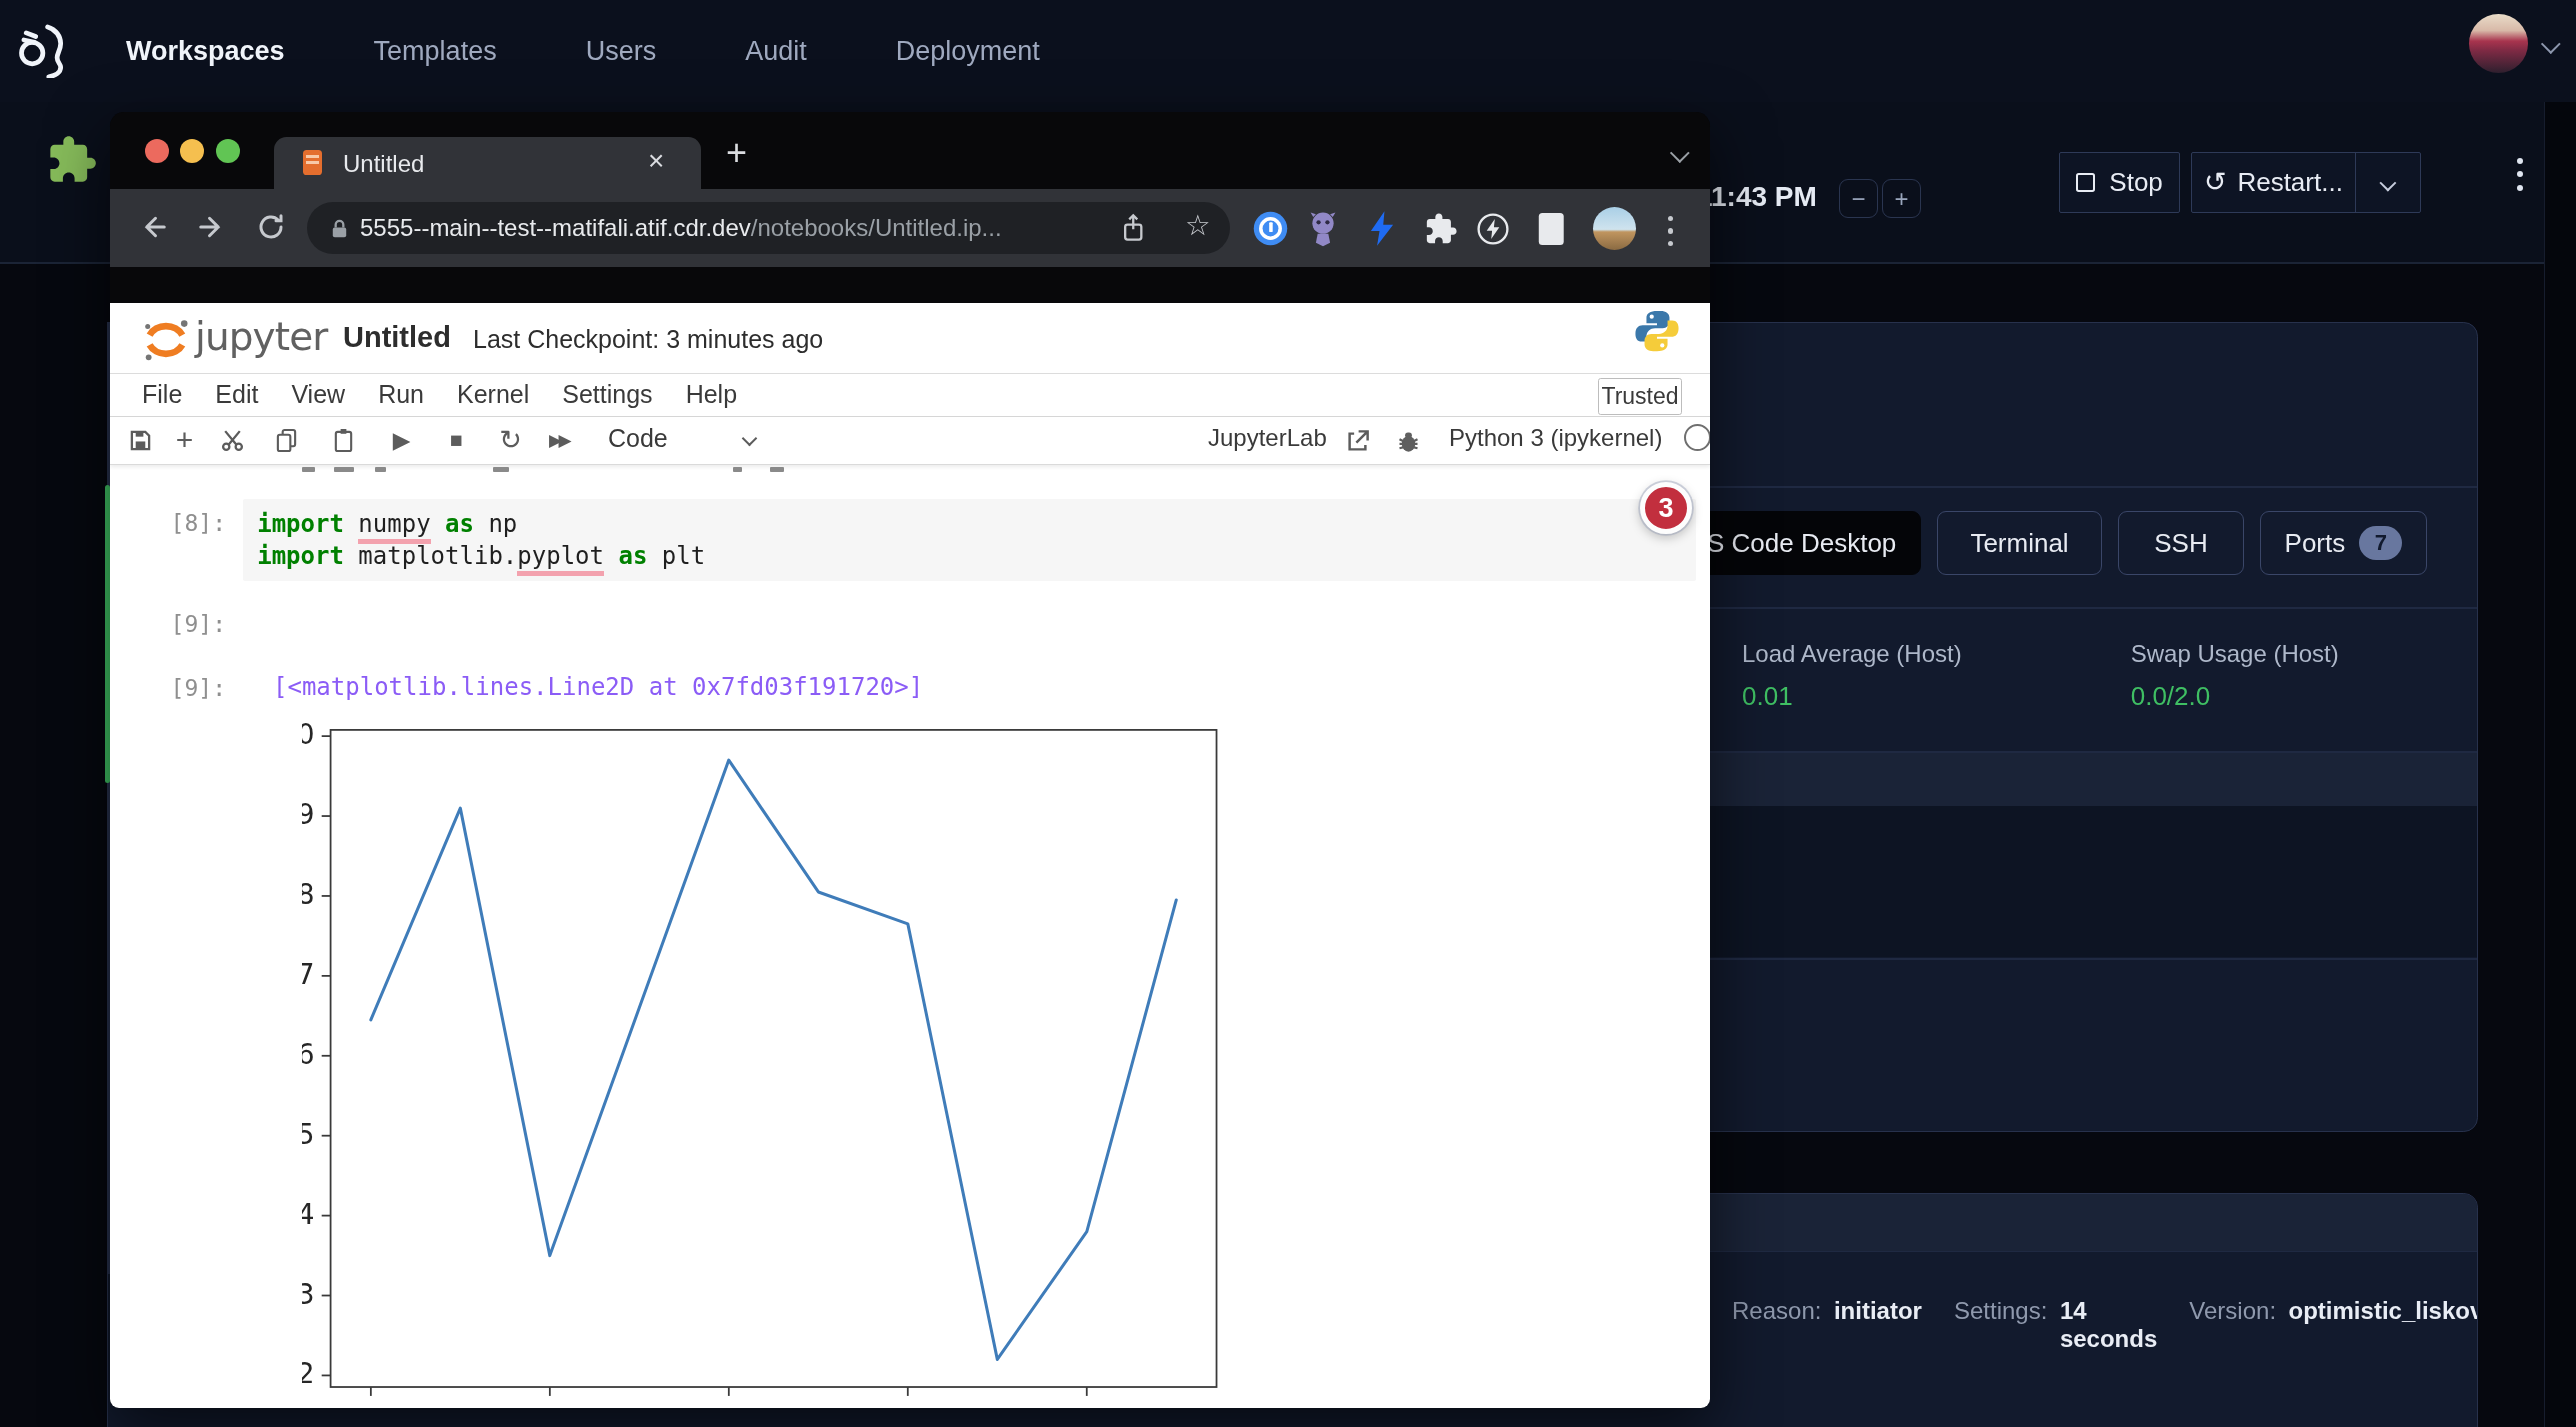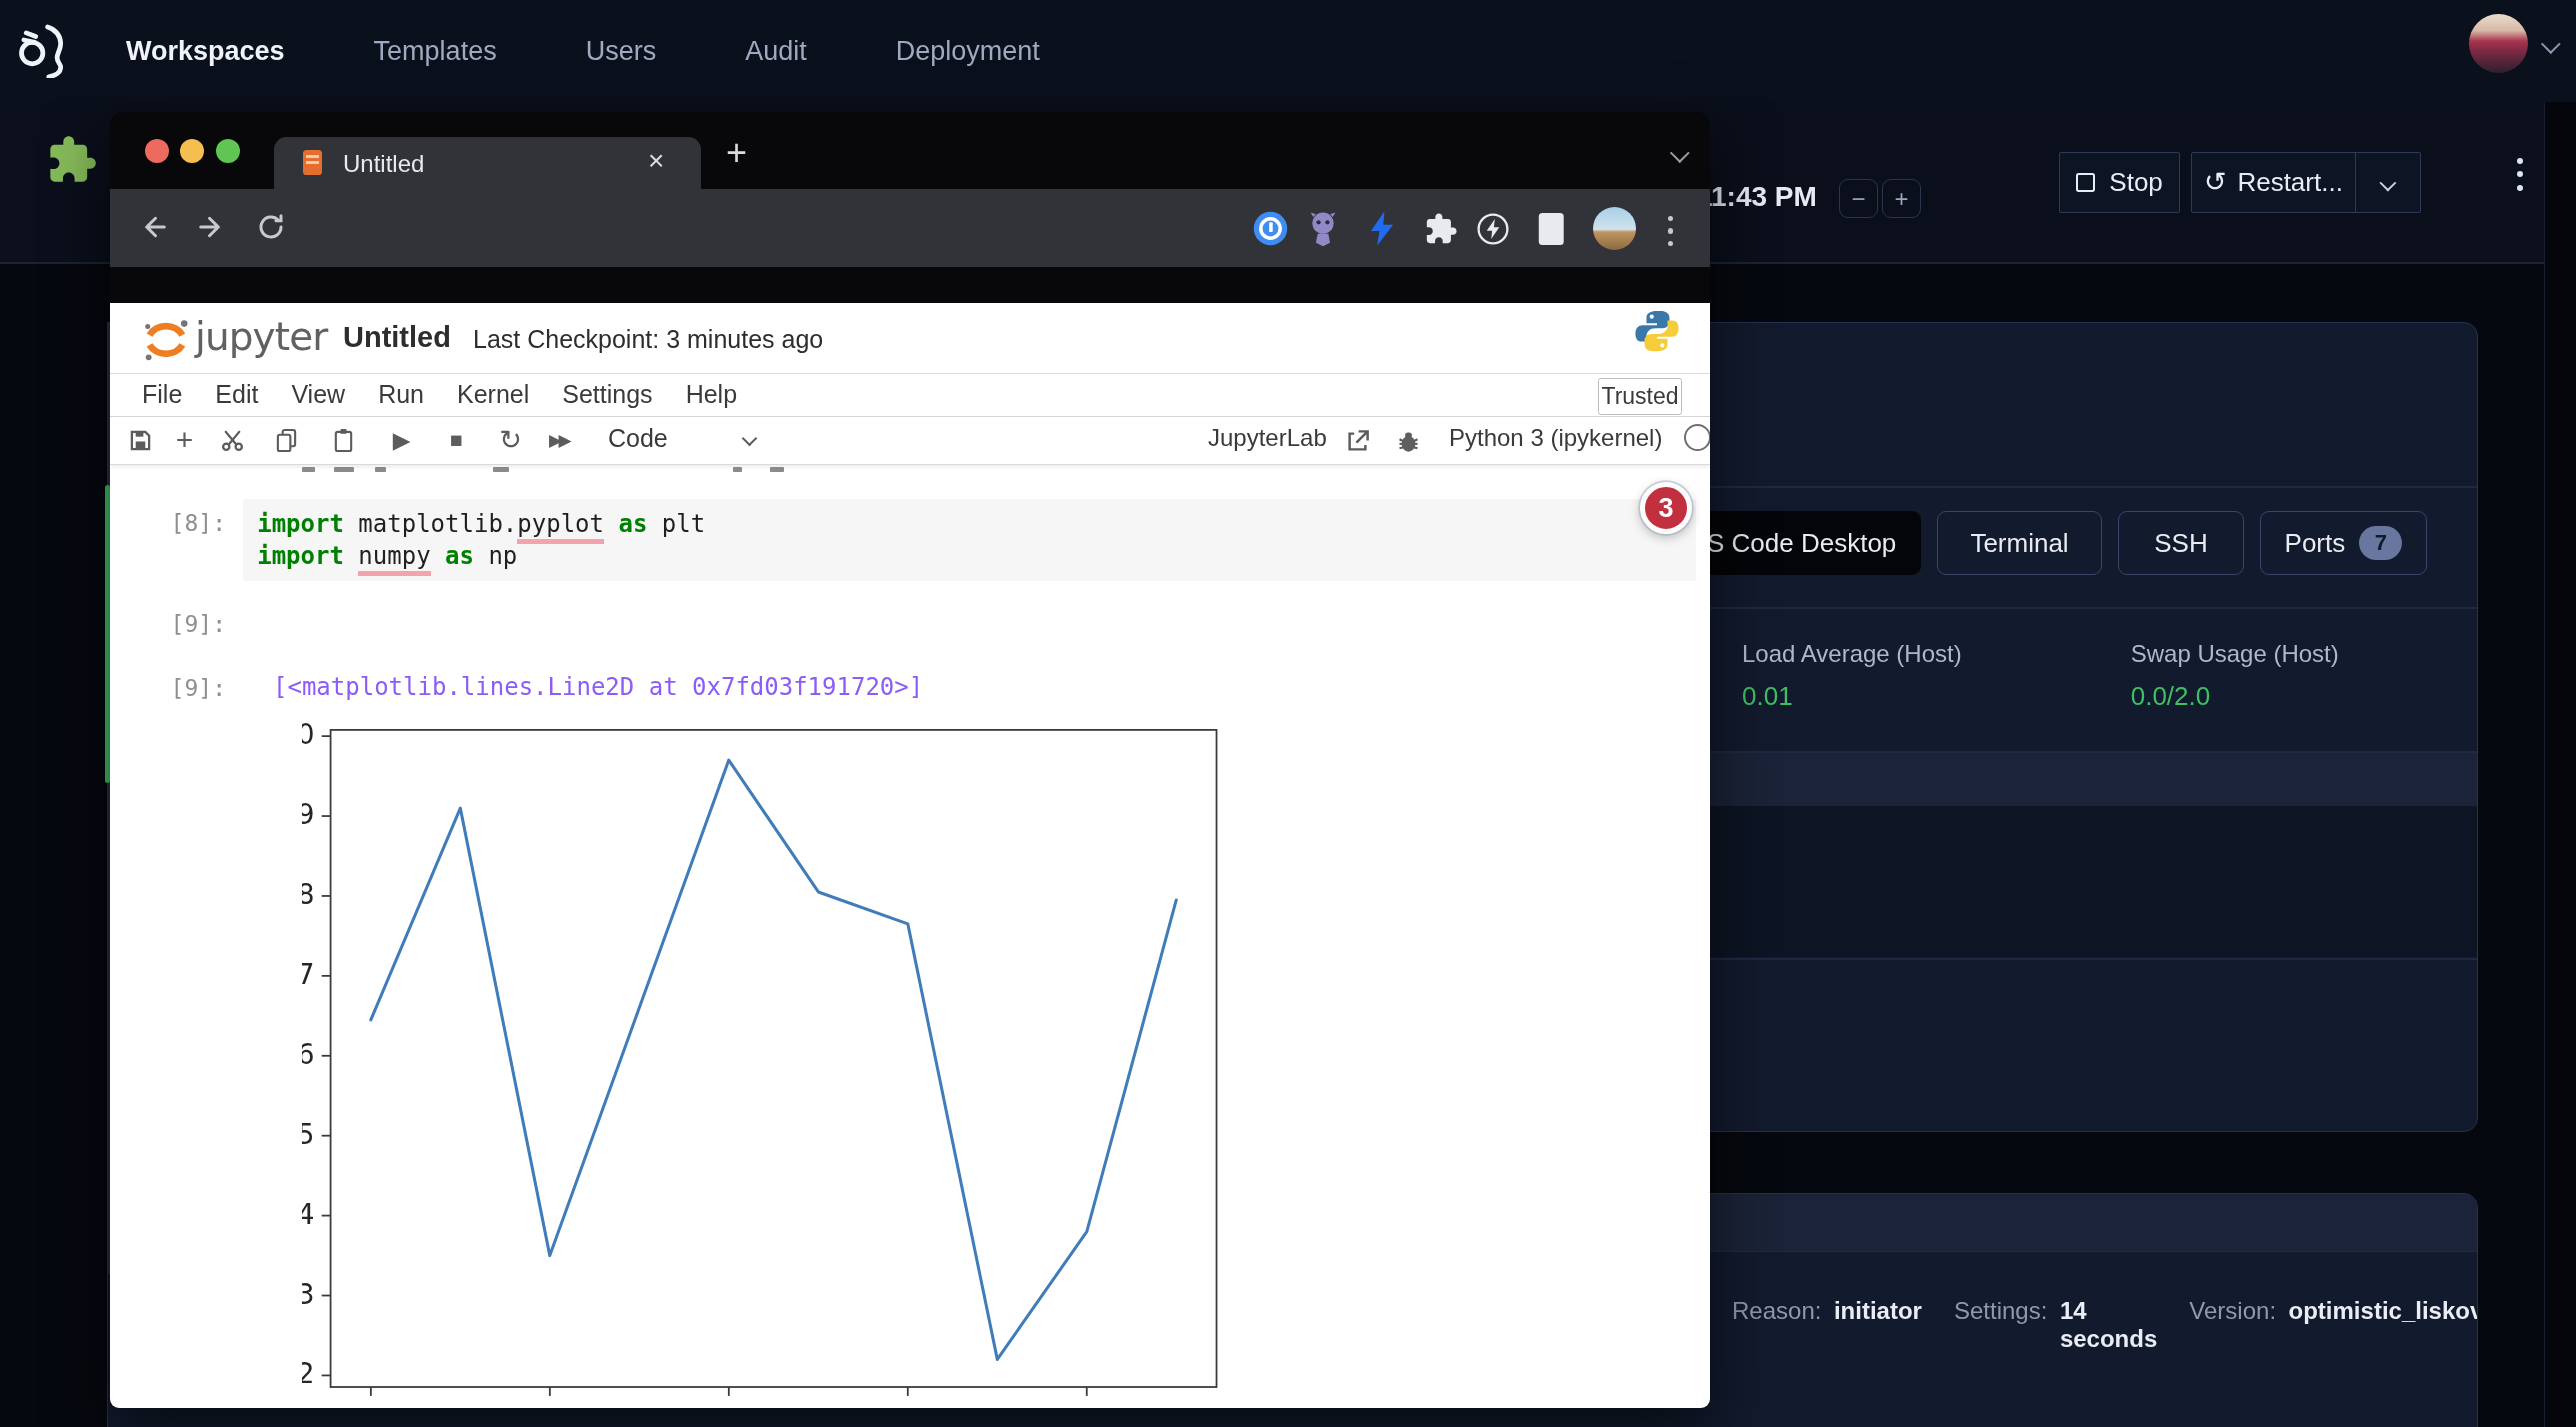--- a/index.html
+++ b/index.html
@@ -268,20 +268,32 @@
         <svg width="30" height="30" viewBox="0 0 24 24" fill="none" stroke="#c6c9ce" stroke-width="2.4" stroke-linecap="round">
             <path d="M10 5l7 7-7 7M17 12H3"></path>
           </svg>
       </span>
       <span class="nav-ic" style="left:139px">
         <svg width="30" height="30" viewBox="0 0 24 24" fill="none" stroke="#c6c9ce" stroke-width="2.4" stroke-linecap="round">
             <path d="M20 12a8 8 0 1 1-2.3-5.6"></path>
             <path d="M20 3v4h-4" fill="none"></path>
           </svg>
       </span>
+      <div class="pill">
+        <svg class="pill-ic" style="left:21.4px;top:13.4px" width="23" height="27" viewBox="0 0 24 24">
+          <rect x="5" y="10" width="14" height="10" rx="2" fill="#9aa0a6"></rect>
+            <path d="M8 10V7a4 4 0 0 1 8 0v3" fill="none" stroke="#9aa0a6" stroke-width="2.4"></path>
+        </svg>
+        <span class="url-text"><span class="url-domain">5555--main--test--matifali.atif.cdr.dev</span><span class="url-path">/notebooks/Untitled.ip...</span></span>
+        <svg class="pill-ic" style="left:812px" width="28.5" height="30" viewBox="0 0 24 26" fill="none" stroke="#c6c9ce" stroke-width="2">
+          <rect x="5" y="10" width="14" height="13" rx="2"></rect>
+            <path d="M12 2v12M8.5 5.5L12 2l3.5 3.5"></path>
+        </svg>
+        <span class="pill-ic" style="left:878px;top:6.2px;font-size:28.5px;color:#c6c9ce">☆</span>
+      </div>
       <span class="ext" style="left:1139px">
         <svg width="37" height="37" viewBox="0 0 42 42">
             <circle cx="21" cy="21" r="19" fill="#3f8cf3"></circle>
             <circle cx="21" cy="21" r="13" fill="#fff"></circle>
             <circle cx="21" cy="21" r="9" fill="#3f8cf3"></circle>
             <rect x="19.5" y="14" width="4" height="11" rx="1" fill="#fff"></rect>
           </svg>
       </span>
       <span class="ext" style="left:1191px">
         <svg width="36" height="39" viewBox="0 0 40 44">
@@ -404,22 +416,22 @@
 
       <span class="remnant" style="left:192px;width:12.5px"></span>
       <span class="remnant" style="left:224px;width:19.6px"></span>
       <span class="remnant" style="left:265px;width:10.7px"></span>
       <span class="remnant" style="left:383px;width:16px"></span>
       <span class="remnant" style="left:623px;width:9px"></span>
       <span class="remnant" style="left:660px;width:14.2px"></span>
 
       <span class="prompt" style="top:207px">[8]:</span>
       <div class="code-box cell8-box">
+          <div class="code-line"><span class="tk-kw">import</span><span class="tk-pl"> </span><span class="tk-pl tk-un">numpy</span><span class="tk-pl"> </span><span class="tk-kw">as</span><span class="tk-pl"> np</span></div>
           <div class="code-line"><span class="tk-kw">import</span><span class="tk-pl"> matplotlib.</span><span class="tk-pl tk-un">pyplot</span><span class="tk-pl"> </span><span class="tk-kw">as</span><span class="tk-pl"> plt</span></div>
-          <div class="code-line"><span class="tk-kw">import</span><span class="tk-pl"> </span><span class="tk-pl tk-un">numpy</span><span class="tk-pl"> </span><span class="tk-kw">as</span><span class="tk-pl"> np</span></div>
         </div>
 
       <span class="prompt" style="top:308px">[9]:</span>
 
       <span class="prompt" style="top:372px">[9]:</span>
       <span class="output-text">[&lt;matplotlib.lines.Line2D at 0x7fd03f191720&gt;]</span>
 
       <svg class="chart-wrap" width="944" height="723" viewBox="0 0 1060 812">
           <rect x="32" y="10" width="995" height="738" fill="#ffffff" stroke="#3a3a3a" stroke-width="2"></rect>
           <line x1="22" y1="17.00036483035391" x2="32" y2="17.00036483035391" stroke="#3a3a3a" stroke-width="2"></line>

